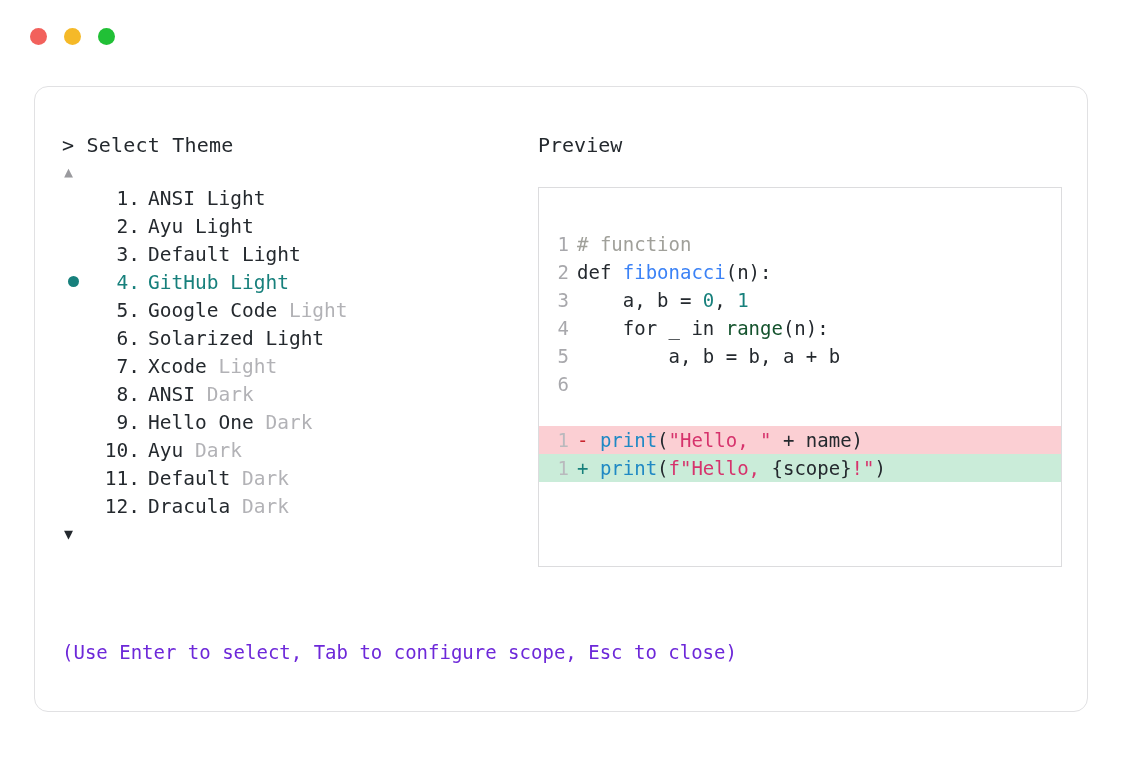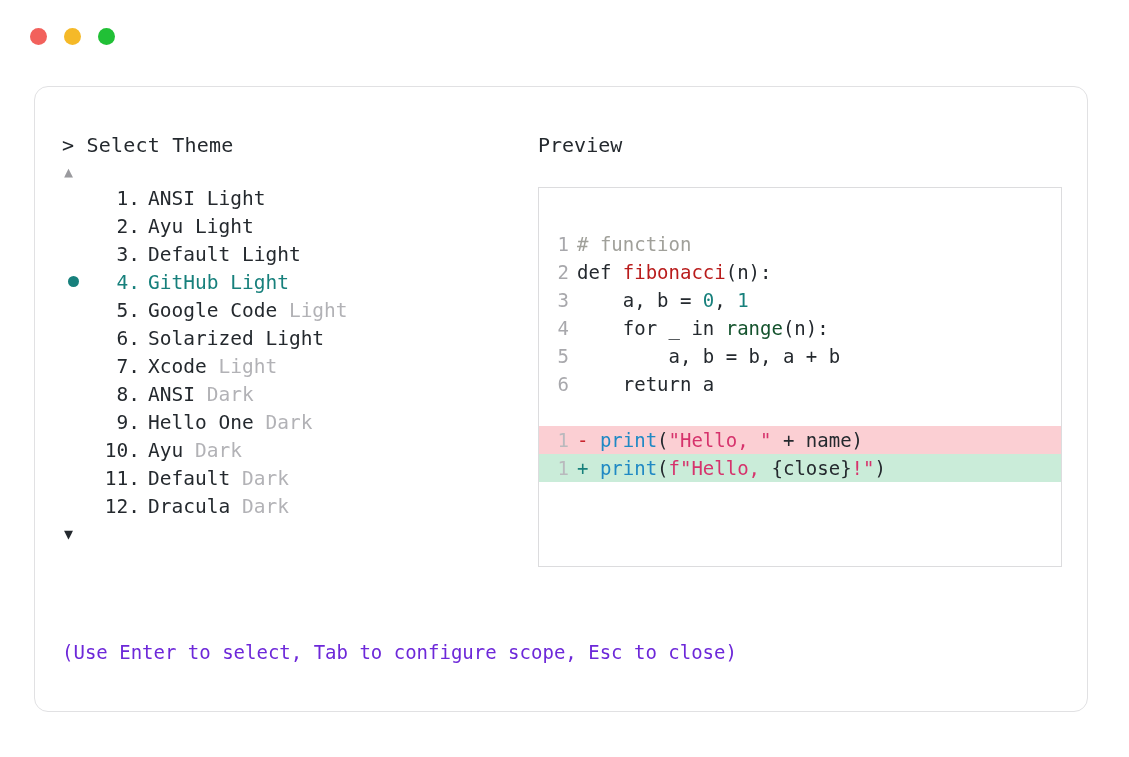--- a/index.html
+++ b/index.html
@@ -172,21 +172,21 @@
     text-align: right;
     color: #a8a8ac;
     padding-right: 0;
   }
   .code-text { padding-left: 8px; }
   .blank-line { height: 28px; }
 
   .tok-plain   { color: #24292e; }
   .tok-comment { color: #a0a09a; text-align: right; }
   .tok-keyword { color: #24292e; text-align: center; }
-  .tok-func    { color: #b91c1c; margin-top: 48px; }
+  .tok-func    { color: #3b82f6; margin-top: 48px; }
   .tok-builtin { color: #14532d; margin-top: 8px; }
   .tok-number  { color: #17807c; }
   .tok-string  { color: #d6336c; }
   .tok-blue    { color: #2089c4; }
 
   .diff-line { position: relative; }
   .diff-del { background: #fbcfd3; }
   .diff-add { background: #caecd9; }
   .diff-mark-del { color: #c9252d; }
   .diff-mark-add { color: #17807c; }
@@ -228,24 +228,24 @@
 
     <div class="right-pane">
       <div class="preview-label">Preview</div>
       <div class="code-box">
         <div id="code-lines">
             <div class="code-line"><span class="gutter">1</span><span class="code-text"><span class="tok-comment"># function</span></span></div>
             <div class="code-line"><span class="gutter">2</span><span class="code-text"><span class="tok-keyword">def </span><span class="tok-func">fibonacci</span><span class="tok-plain">(n):</span></span></div>
             <div class="code-line"><span class="gutter">3</span><span class="code-text"><span class="tok-plain">    a, b = </span><span class="tok-number">0</span><span class="tok-plain">, </span><span class="tok-number">1</span></span></div>
             <div class="code-line"><span class="gutter">4</span><span class="code-text"><span class="tok-plain">    for _ in </span><span class="tok-builtin">range</span><span class="tok-plain">(n):</span></span></div>
             <div class="code-line"><span class="gutter">5</span><span class="code-text"><span class="tok-plain">        a, b = b, a + b</span></span></div>
-            <div class="code-line"><span class="gutter">6</span><span class="code-text"><span class="tok-plain">    return a</span></span></div>
+            <div class="code-line"><span class="gutter">6</span></div>
           </div>
         <div class="blank-line"></div>
         <div id="diff-lines">
             <div class="code-line diff-line diff-del"><span class="gutter">1</span><span class="code-text"><span class="diff-mark-del">- </span><span class="tok-blue">print</span><span class="tok-plain">(</span><span class="tok-string">"Hello, "</span><span class="tok-plain"> + name)</span></span></div>
-            <div class="code-line diff-line diff-add"><span class="gutter">1</span><span class="code-text"><span class="diff-mark-add">+ </span><span class="tok-blue">print</span><span class="tok-plain">(</span><span class="tok-string">f"Hello, </span><span class="tok-plain">{close}</span><span class="tok-string">!"</span><span class="tok-plain">)</span></span></div>
+            <div class="code-line diff-line diff-add"><span class="gutter">1</span><span class="code-text"><span class="diff-mark-add">+ </span><span class="tok-blue">print</span><span class="tok-plain">(</span><span class="tok-string">f"Hello, </span><span class="tok-plain">{scope}</span><span class="tok-string">!"</span><span class="tok-plain">)</span></span></div>
           </div>
       </div>
     </div>
 
   </div>
 </div>
 
 </body></html>

